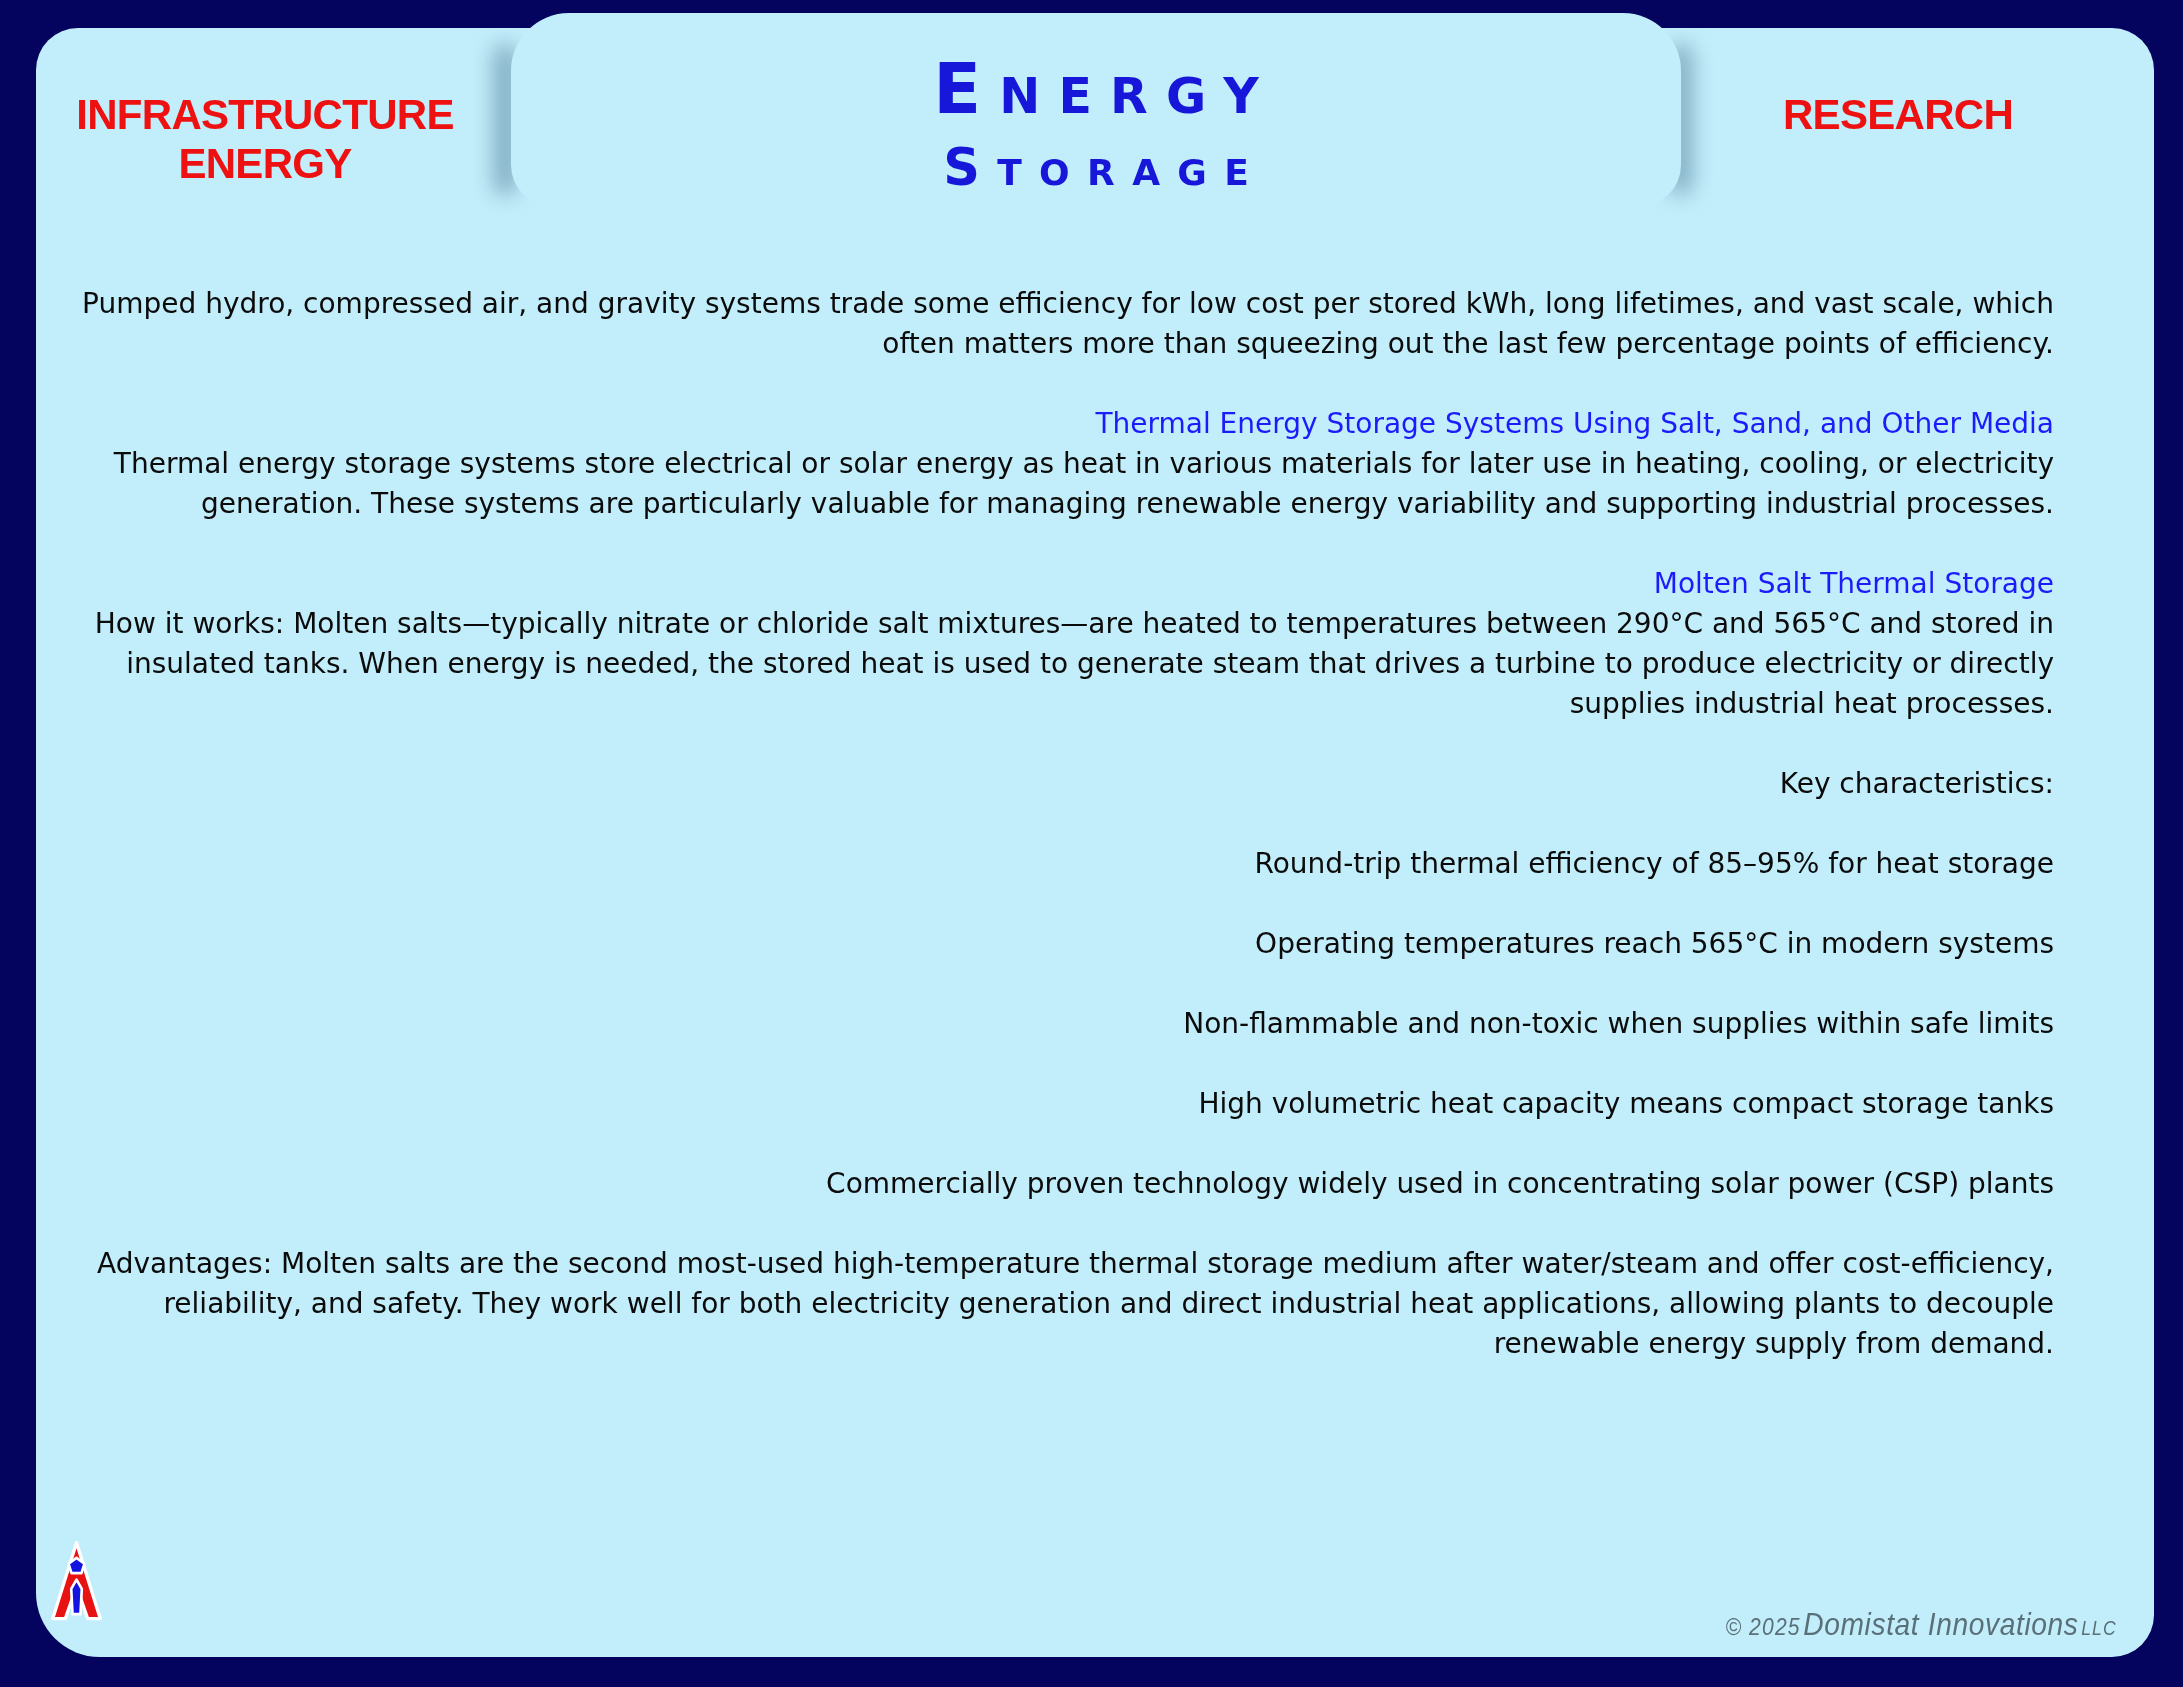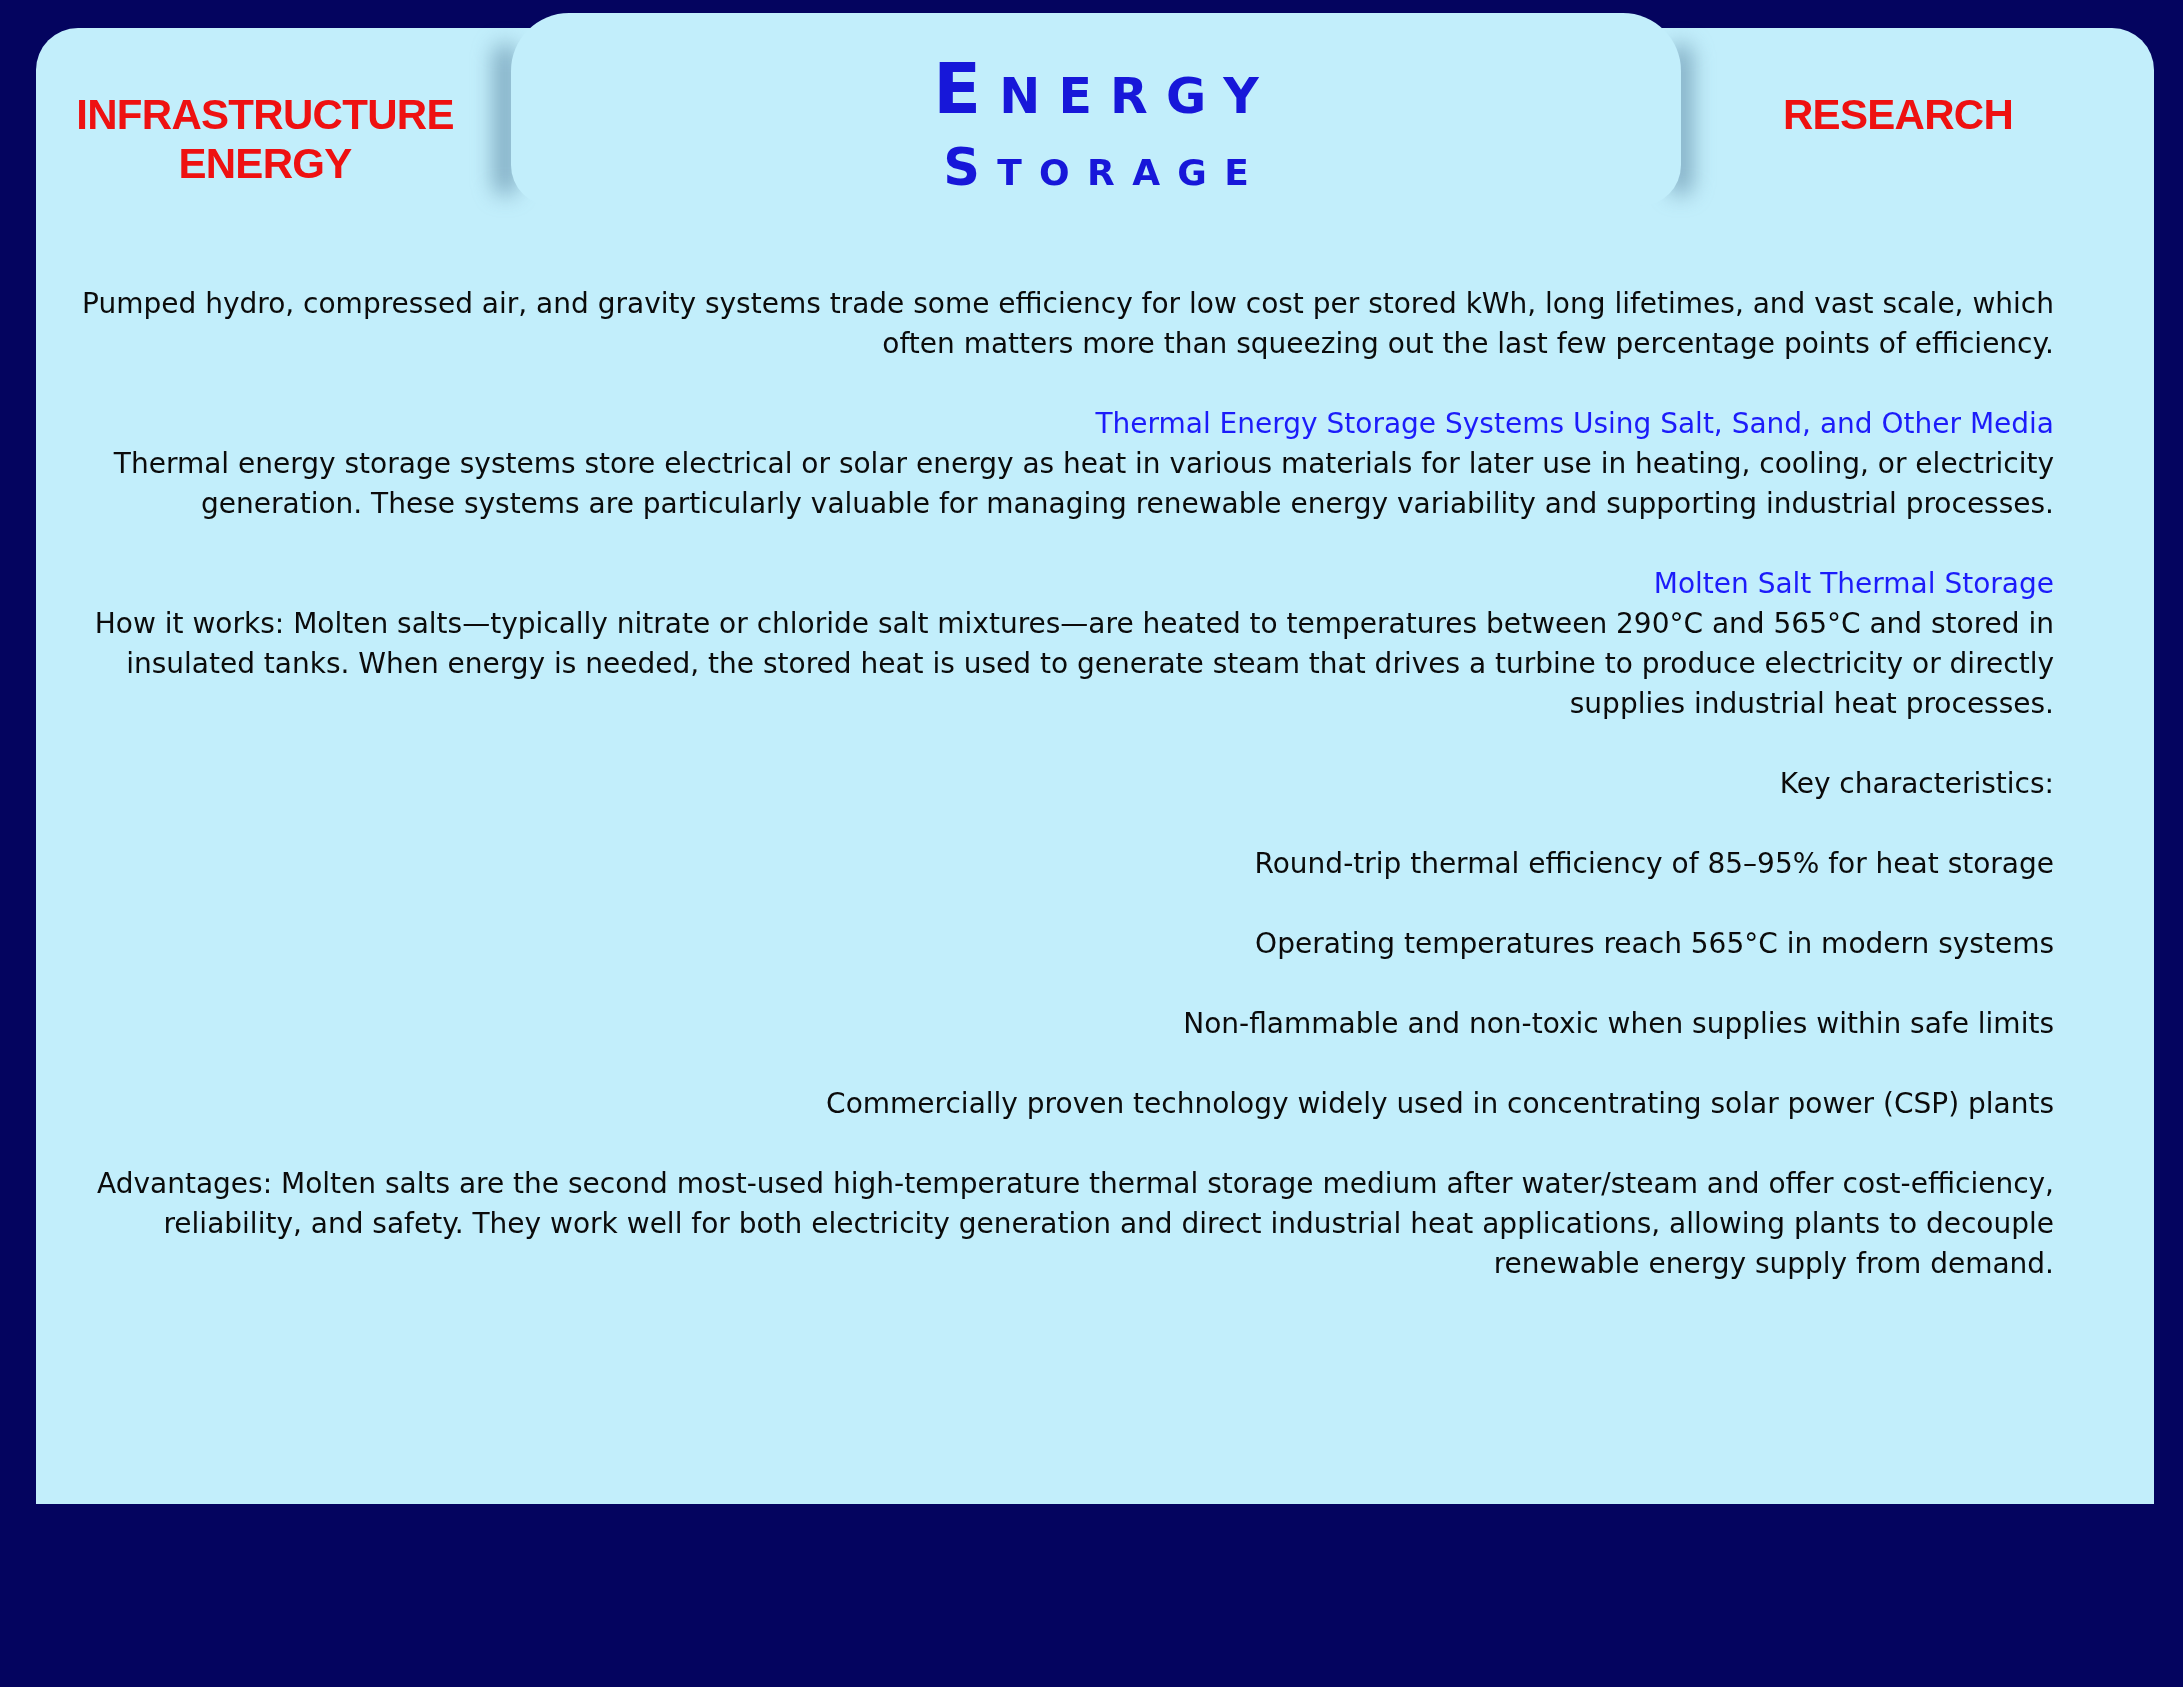--- a/index.html
+++ b/index.html
@@ -1,19 +1,19 @@
 <!DOCTYPE html>
 <html style="font-size:10.6px"><head>
 <meta charset="utf-8">
 <style>
   html, body { margin: 0; padding: 0; background: #04045F; }
   .stage {
     position: relative;
     width: 2183px;
-    height: 1504px;
+    height: 1687px;
     background: #04045F;
     overflow: hidden;
     font-family: "DejaVu Sans", sans-serif;
   }
   .panel {
     position: absolute;
     left: 36px; top: 28.4px;
     width: 2118px; height: 1629px;
     background: #C2EEFB;
     border-radius: 42px 42px 42px 64px;
@@ -130,20 +130,21 @@
   <div class="content">
     <p>Pumped hydro, compressed air, and gravity systems trade some efficiency for low cost per stored kWh, long lifetimes, and vast scale, which often matters more than squeezing out the last few percentage points of efficiency.</p>
     <p class="h">Thermal Energy Storage Systems Using Salt, Sand, and Other Media</p>
     <p>Thermal energy storage systems store electrical or solar energy as heat in various materials for later use in heating, cooling, or electricity generation. These systems are particularly valuable for managing renewable energy variability and supporting industrial processes.</p>
     <p class="h">Molten Salt Thermal Storage</p>
     <p>How it works: Molten salts—typically nitrate or chloride salt mixtures—are heated to temperatures between 290°C and 565°C and stored in insulated tanks. When energy is needed, the stored heat is used to generate steam that drives a turbine to produce electricity or directly supplies industrial heat processes.</p>
     <p>Key characteristics:</p>
     <p>Round-trip thermal efficiency of 85–95% for heat storage</p>
     <p>Operating temperatures reach 565°C in modern systems</p>
     <p>Non-flammable and non-toxic when supplies within safe limits</p>
+    <p>High volumetric heat capacity means compact storage tanks</p>
     <p>Commercially proven technology widely used in concentrating solar power (CSP) plants</p>
     <p>Advantages: Molten salts are the second most-used high-temperature thermal storage medium after water/steam and offer cost-efficiency, reliability, and safety. They work well for both electricity generation and direct industrial heat applications, allowing plants to decouple renewable energy supply from demand.</p>
   </div>
 
   <svg class="logo" viewBox="0 0 80 124" xmlns="http://www.w3.org/2000/svg">
     <polygon points="40,4 76,119 57,119 40,70 23,119 4,119" stroke-width="5" stroke-linejoin="round" fill="#E81212"></polygon>
     <polygon points="40,4 76,119 57,119 40,70 23,119 4,119" fill="none" stroke="#FFFFFF" stroke-width="5" stroke-linejoin="round"></polygon>
     <polygon points="40,27 52,36 47.5,50 32.5,50 28,36" stroke="#FFFFFF" stroke-width="4" stroke-linejoin="round" fill="#1414E0"></polygon>
     <polygon points="40,60 48,74 46,112 34,112 32,74" stroke="#FFFFFF" stroke-width="4" stroke-linejoin="round" fill="#1414E0"></polygon>
   </svg>

